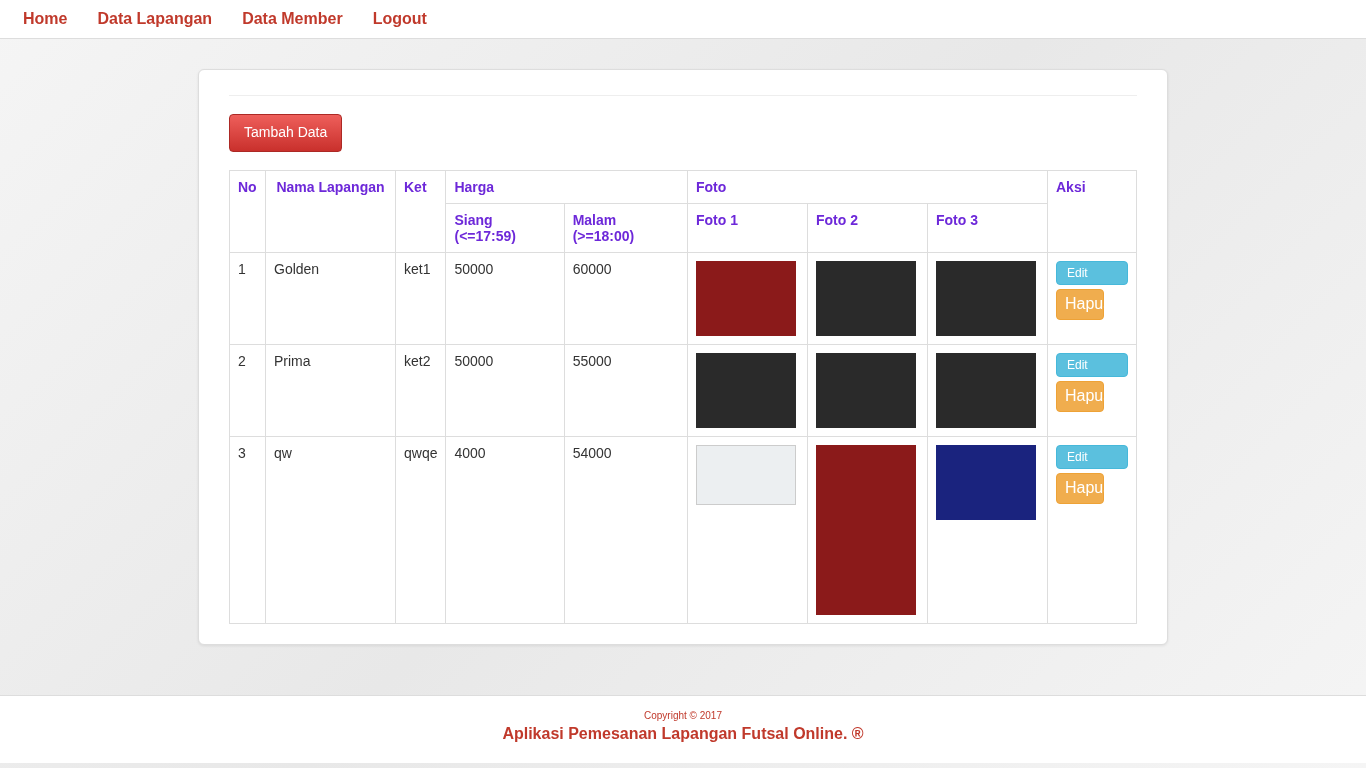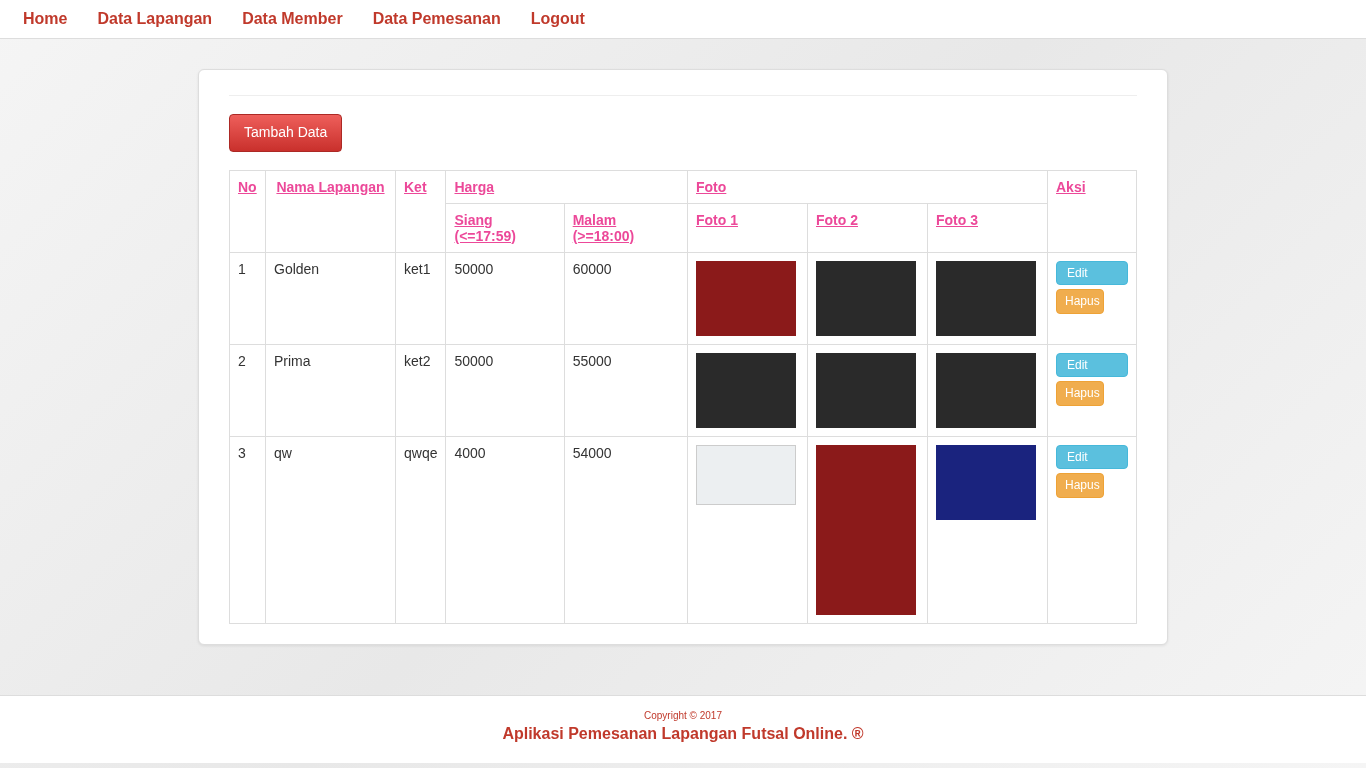--- a/index.html
+++ b/index.html
@@ -65,41 +65,40 @@
 .btn-info {
   background: #5bc0de;
   border-color: #46b8da;
   font-size: 12px;
   padding: 3px 10px;
   margin-bottom: 4px;
 }
 .btn-warning {
   background: #f0ad4e;
   border-color: #eea236;
-  font-size: 12px;
+  font-size: 16px;
   padding: 3px 8px;
 }
 .table-wrap { margin-top: 18px; }
 table {
   width: 100%;
   border-collapse: collapse;
   border: 1px solid #ddd;
 }
 th, td {
   border: 1px solid #ddd;
   padding: 8px;
   text-align: left;
   vertical-align: top;
   font-size: 14px;
 }
 th {
   font-weight: bold;
-  color: #ec4899;
-  background: #fff;
-  text-decoration: underline;
+  color: #6d28d9;
+  background: #fff;
 }
 .thumb {
   width: 100px;
   height: 75px;
   background: #999;
   display: block;
 }
 .thumb.red { background: #8b1a1a; }
 .thumb.dark { background: #2a2a2a; }
 .thumb.blue { background: #1a237e; }
@@ -130,23 +129,20 @@
     <li>
         <a href="#">Home</a>
       </li>
     <li>
         <a href="#">Data Lapangan</a>
       </li>
     <li>
         <a href="#">Data Member</a>
       </li>
     <li>
-        <a href="#">Data Pemesanan</a>
-      </li>
-    <li>
         <a href="#">Logout</a>
       </li>
   </ul>
 </nav>
 
 <div class="container">
   <hr>
   <button class="btn btn-danger">Tambah Data</button>
 
   <div class="table-wrap">

